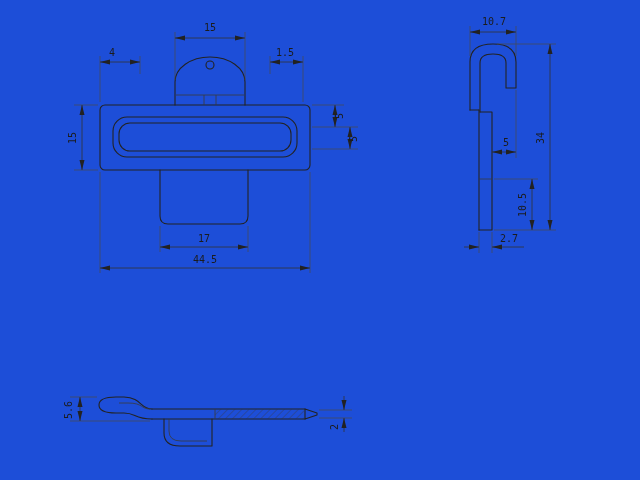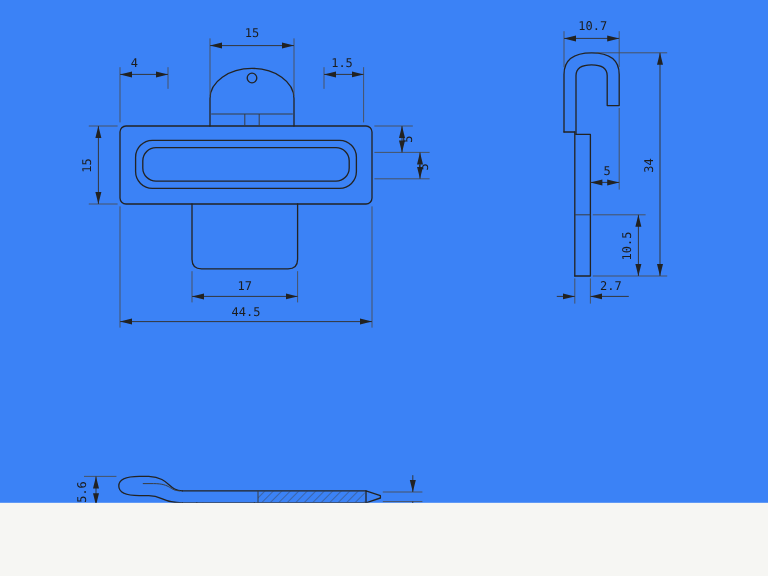--- a/index.html
+++ b/index.html
@@ -6,22 +6,22 @@
     margin: 0;
     padding: 0;
     width: 640px;
     height: 480px;
     background: #f6f6f3;
     font-family: "DejaVu Sans Mono", "Liberation Mono", monospace;
   }
   #canvas {
     position: relative;
     width: 640px;
-    height: 419px;
-    background: #3b82f6;
+    height: 480px;
+    background: #1d4ed8;
     overflow: hidden;
   }
   svg { display: block; }
   .outline { fill: none; stroke: #232323; stroke-width: 1.1; stroke-linecap: round; stroke-linejoin: round; }
   .thin    { fill: none; stroke: #3a3a3a; stroke-width: 0.8; }
   .ext     { fill: none; stroke: #4a4a4a; stroke-width: 0.7; }
   .dimline { fill: none; stroke: #333333; stroke-width: 0.8; }
   .dim {
     font-family: "DejaVu Sans Mono", "Liberation Mono", monospace;
     font-size: 10px;

